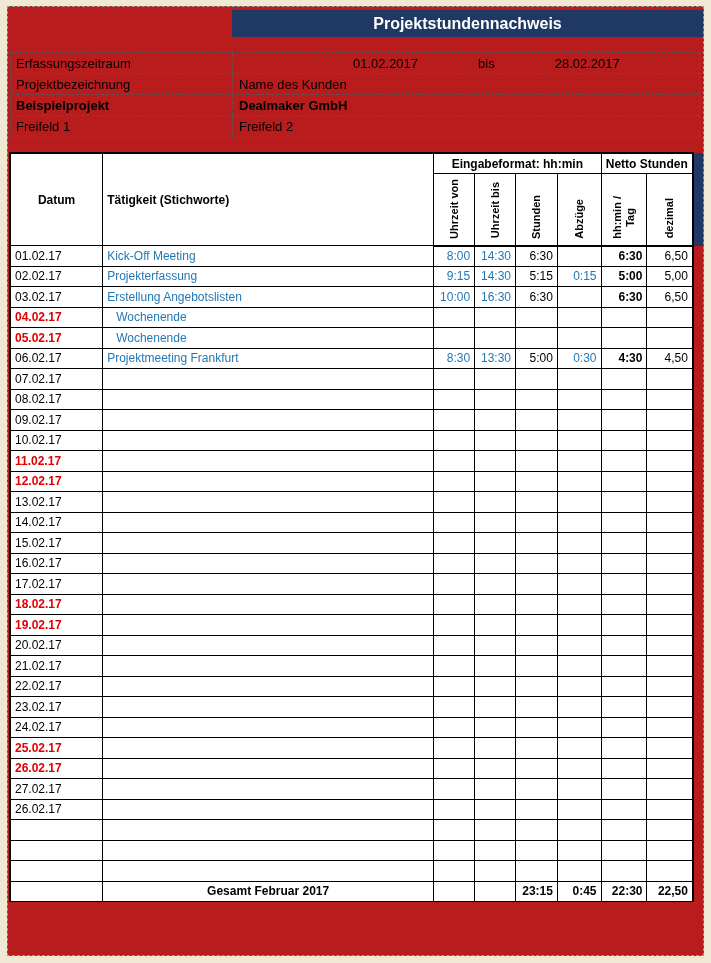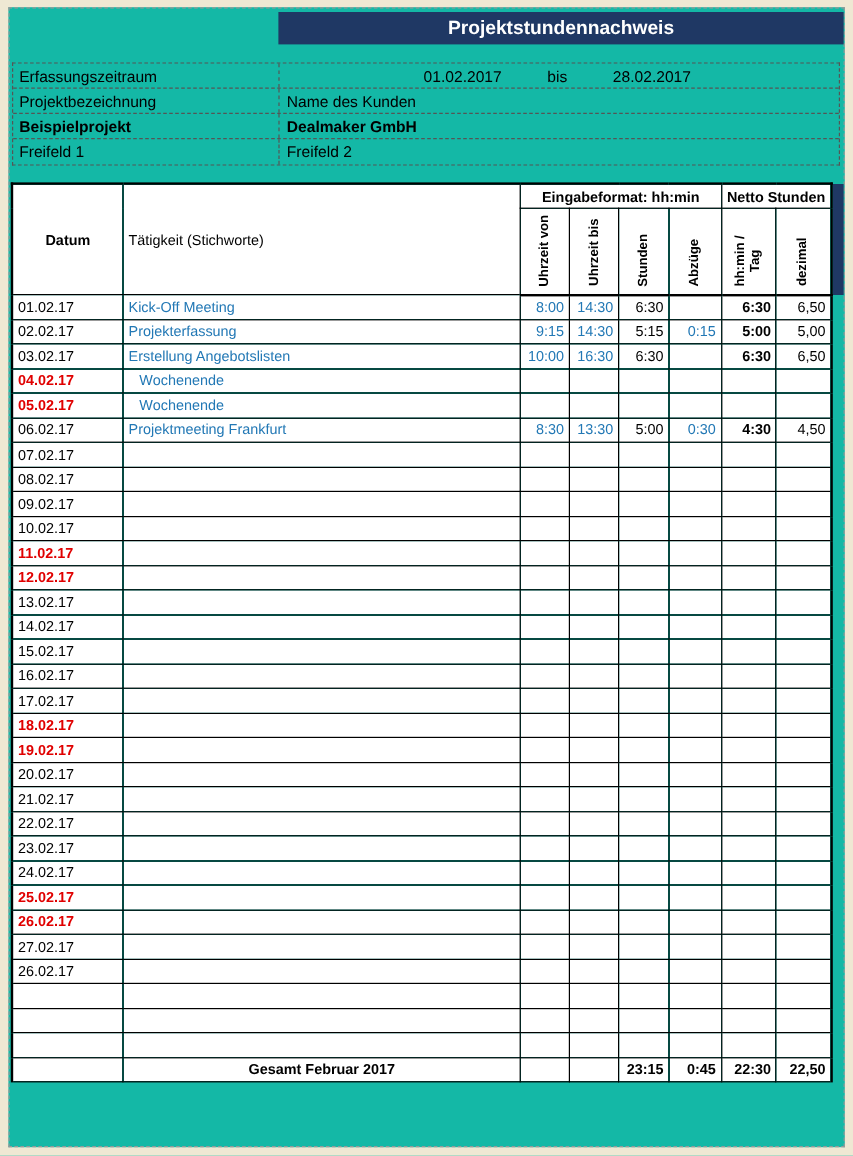--- a/index.html
+++ b/index.html
@@ -5,48 +5,48 @@
   * { box-sizing: border-box; }
   html,body { margin:0; padding:0; }
   body { background:#efe8d3; }
   .page {
     position:relative; width:711px; height:963px;
     background:#efe8d3; overflow:hidden;
     font-family:"Liberation Sans","DejaVu Sans",sans-serif; color:#000;
   }
   .sheet {
     position:absolute; left:7px; top:6px; width:697px; height:950px;
-    background:#14b8a6; border:1px dashed #999;
+    background:#b91c1c; border:1px dashed #999;
   }
   .titlebar {
     position:absolute; left:224px; top:3px; right:0; height:27px;
     background:#1F3864; color:#fff;
     display:flex; align-items:center; justify-content:center;
     font-size:16px; font-weight:bold;
   }
   
   .form { position:absolute; left:2px; top:45px; width:690px; border:1px dashed #555; }
   .form-row { display:grid; grid-template-columns:222px 1fr; height:21px; border-bottom:1px dashed #555; }
   .form-row:last-child { border-bottom:none; }
   .form-label { border-right:1px dashed #555; padding:0 5px; font-size:13px; display:flex; align-items:center; }
   .form-value { padding:0 6px; font-size:13px; display:flex; align-items:center; }
-  .period { padding-left:120px; gap:38px; }
+  .period { padding-left:120px; gap:60px; }
   .bold { font-weight:bold; }
 
   
   table.main { position:absolute; left:1px; top:145px; border-collapse:collapse; table-layout:fixed; }
   .main th, .main td {
     border:1px solid #000; padding:0 4px; font-size:12px; height:20.5px;
     vertical-align:middle; overflow:hidden; white-space:nowrap; background:#fff;
   }
   .l-edge { border-left-width:2px !important;margin-top:21px; }
   .r-edge { border-right-width:2px !important;margin-top:28px; }
   .main thead tr:first-child th { border-top-width:2px; }
   .h-datum { vertical-align:top; text-align:center; font-weight:bold; padding-top:3px; font-size:12.5px; border-bottom-width:2px; }
-  .h-taet  { vertical-align:top; text-align:left;  font-weight:normal; padding:3px 4px; font-size:12.5px; border-bottom-width:2px; }
+  .h-taet  { vertical-align:top; text-align:left;  font-weight:bold; padding:3px 4px; font-size:12.5px; border-bottom-width:2px; }
   .h-eingabe, .h-netto { text-align:center; font-weight:bold; font-size:12px; height:21px; padding:0 1px; }
   .rot-row th { height:72px; vertical-align:bottom; text-align:center; padding:3px 1px; border-bottom-width:2px; }
   .rot-text {
     writing-mode:vertical-rl; transform:rotate(180deg);
     display:inline-block; font-weight:bold; font-size:11px; line-height:1.15;
     white-space:pre-line;
   }
   th.strip { background:#1F3864; border:none; border-bottom-width:0; }
   td.c-strip { border:none; background:transparent; }
 

